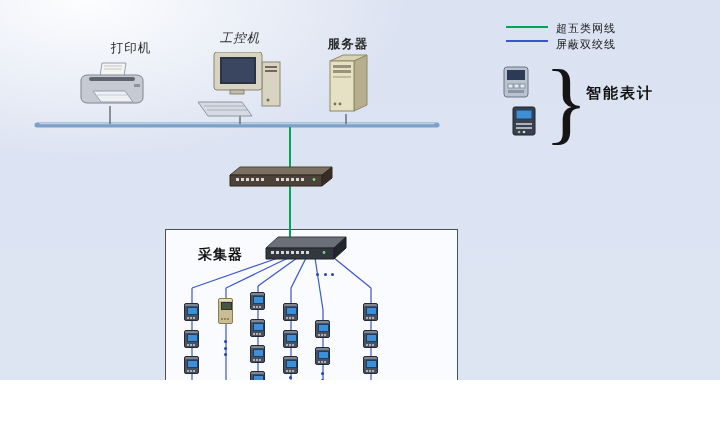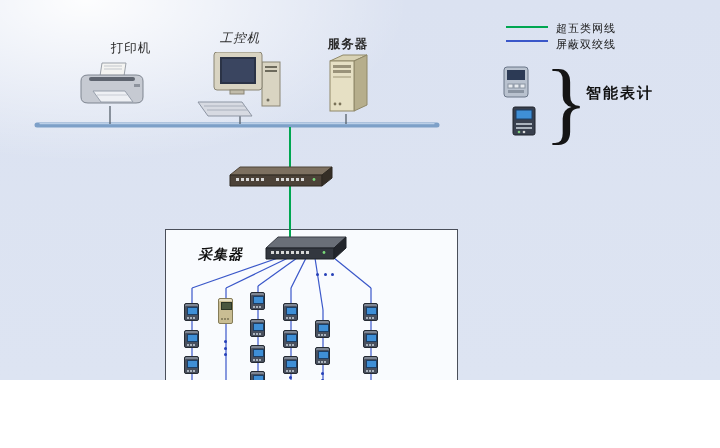--- a/index.html
+++ b/index.html
@@ -16,21 +16,21 @@
   .wire-drop{stroke:#4a5560;stroke-width:1.2;}
   .wire-cat5{stroke:#00a651;stroke-width:2;}
   .wire-tp{stroke:#3a57c9;stroke-width:1.2;}
   .legend-swatch{position:absolute;width:42px;height:2px;z-index:3;}
   .legend-swatch.green{background:#00a651;}
   .legend-swatch.blue{background:#3a57c9;}
   .legend-label{position:absolute;font-size:11px;color:#1a1a1a;z-index:3;letter-spacing:1px;}
   .dev-label{position:absolute;width:56px;text-align:center;font-size:12.5px;color:#2a2a2a;z-index:3;letter-spacing:1px;}
   .icon{position:absolute;z-index:3;}
   .box{position:absolute;left:165px;top:229px;width:293px;height:196px;background:#f9fbfe;border:1.6px solid #4a4f5a;z-index:1;box-sizing:border-box;}
-  .collector-label{position:absolute;left:198px;top:246px;font-size:14px;font-weight:bold;color:#111;z-index:3;letter-spacing:1px;font-style:italic;}
+  .collector-label{position:absolute;left:198px;top:246px;font-size:14px;font-weight:bold;color:#111;z-index:3;letter-spacing:1px;}
   .substation-label{position:absolute;left:246px;top:405px;font-size:13px;font-weight:bold;color:#c91414;z-index:3;letter-spacing:2px;}
   #meters{position:absolute;left:0;top:0;width:720px;height:448px;z-index:4;}
   .meter{position:absolute;width:15px;height:18px;background:#49505e;border:1px solid #262b33;border-radius:2px;box-shadow:inset 0 2px 0 #7e8694;box-sizing:border-box;}
   .meter::before{content:"";position:absolute;left:2px;top:3px;width:9px;height:6px;background:#3f8fd6;border:1px solid #1d3f66;}
   .meter::after{content:"";position:absolute;left:2px;top:13px;width:9px;height:2px;
     background:repeating-linear-gradient(90deg,#aab3bd 0 2px,transparent 2px 3px);}
   .meter.meter-tall{height:26px;background:#c9bd93;border-color:#857c58;box-shadow:inset 0 2px 0 #e6dec2;}
   .meter.meter-tall::before{background:#49563f;border-color:#2c3526;}
   .meter.meter-tall::after{top:19px;background:repeating-linear-gradient(90deg,#8d8462 0 2px,transparent 2px 3px);}
   .vdots{position:absolute;width:3px;height:16px;display:flex;flex-direction:column;justify-content:space-between;}

